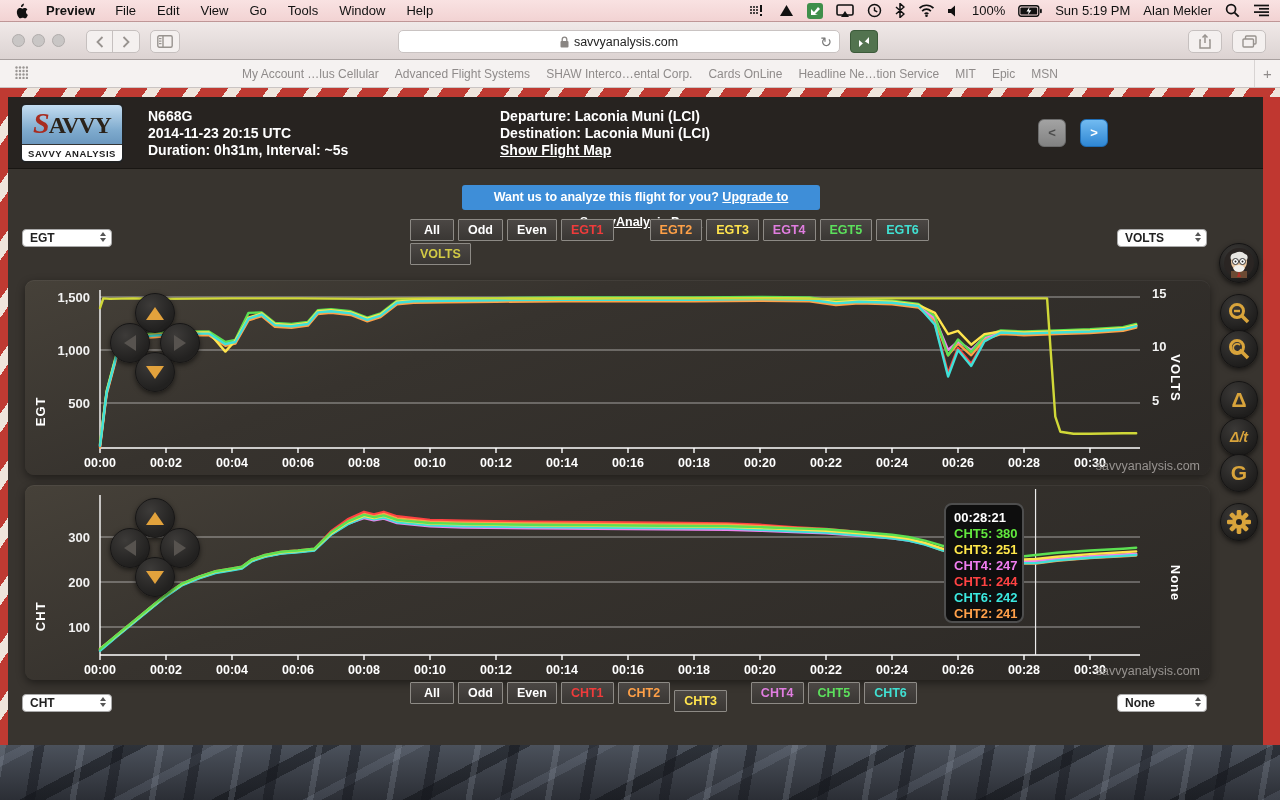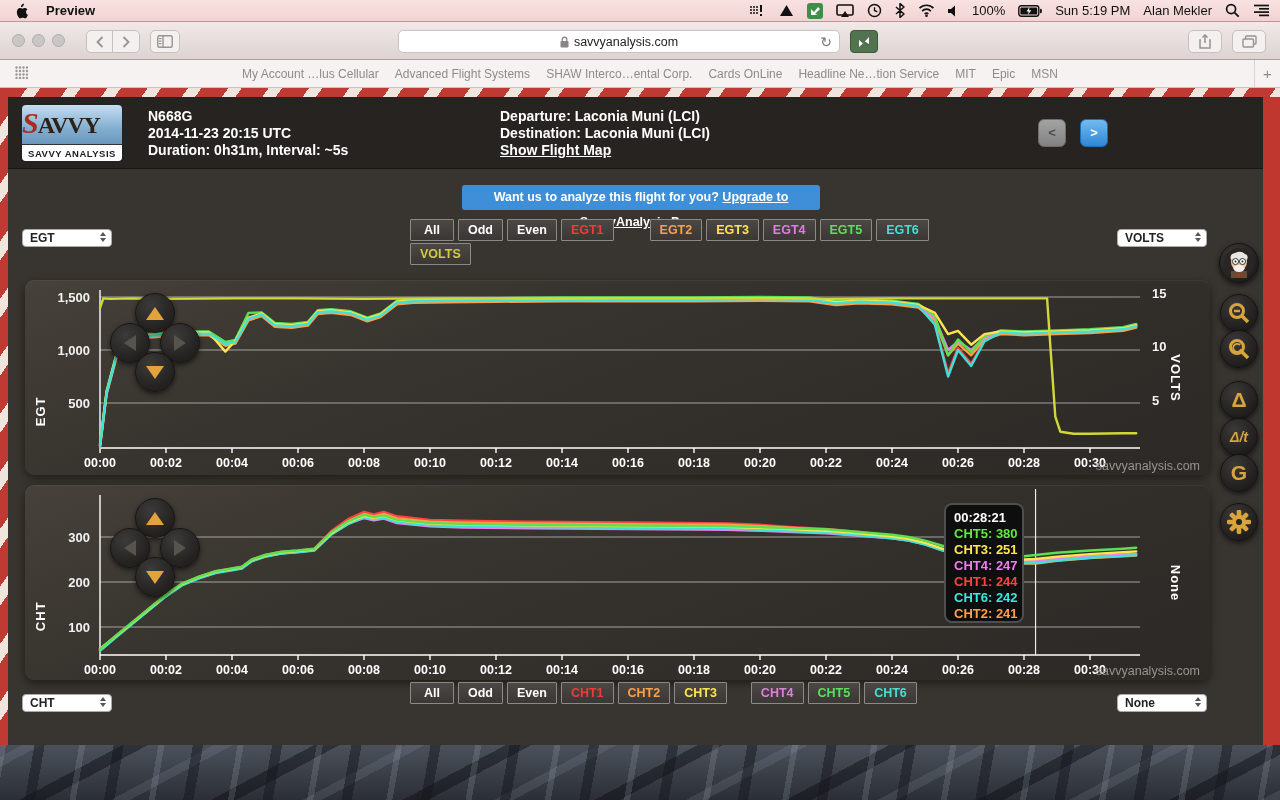--- a/index.html
+++ b/index.html
@@ -54,21 +54,21 @@
   
   #webview { position:absolute; left:0; top:88px; width:1280px; height:657px;
     background:repeating-linear-gradient(125deg,#bf3a32 0 22px,#efe5dc 22px 33px); }
   #rightredband { position:absolute; right:0; top:9px; width:17px; bottom:0; background:#c03730; }
   #sitewrap { position:absolute; left:8px; top:9px; width:1255px; height:648px; background:#38342f; }
 
   
   #siteheader { position:absolute; left:0; top:0; width:100%; height:72px; background:#272320; border-bottom:1px solid #191613; }
   #logo { position:absolute; left:12px; top:6px; width:104px; height:60px; border-radius:6px; overflow:hidden;
     background:linear-gradient(180deg,#c4ddf1 0%,#7fabce 45%,#527fab 100%); border:2px solid #222; }
-  #logo .word { font-weight:bold; font-size:24px; letter-spacing:-1px; color:#2b2219; line-height:36px; font-family:"Liberation Serif",serif; }
+  #logo .word { text-align:center; font-weight:bold; font-size:24px; letter-spacing:-1px; color:#2b2219; line-height:36px; font-family:"Liberation Serif",serif; }
   #logo .word .s-red { color:#a82c20; font-size:30px; font-style:italic; }
   #logo .sub { position:absolute; left:0; right:0; bottom:0; height:17px; background:#fff; border-top:1px solid #333;
     font-size:9.5px; font-weight:bold; letter-spacing:.5px; color:#1c1c1c; text-align:center; line-height:17px; }
   .hdr-text { color:#fff; font-weight:bold; font-size:14px; line-height:17px; }
   #flightinfo { position:absolute; left:140px; top:11px; }
   #routeinfo { position:absolute; left:492px; top:11px; }
   #routeinfo .maplink { text-decoration:underline; cursor:pointer; }
   .navsm { position:absolute; top:22px; width:28px; height:28px; border-radius:6px; text-align:center; line-height:26px;
     font-weight:bold; font-size:13px; }
   #prevbtn { left:1030px; background:linear-gradient(#a3a3a3,#828282); border:1px solid #6c6c6c; color:#4c4c4c; }
@@ -155,20 +155,29 @@
 
 <div id="screen">
 
   <div id="menubar">
     <span class="apple">
       <svg width="14" height="16" viewBox="0 0 17 20">
           <path fill="#111" d="M11.3 3.6c.6-.8 1-1.9.9-3-1 .1-2.1.7-2.8 1.5-.6.7-1.1 1.8-.9 2.9 1.1 0 2.2-.6 2.8-1.4zM14.7 11.2c0-2.1 1.7-3.1 1.8-3.2-1-1.4-2.5-1.6-3-1.7-1.3-.1-2.5.8-3.2.8-.7 0-1.7-.8-2.8-.7-1.4 0-2.8.8-3.5 2.1-1.5 2.6-.4 6.5 1.1 8.6.7 1 1.6 2.2 2.7 2.1 1.1 0 1.5-.7 2.8-.7s1.7.7 2.8.7c1.2 0 1.9-1 2.6-2.1.8-1.2 1.2-2.4 1.2-2.4s-2.4-1-2.5-3.5z"></path>
         </svg>
     </span>
     <span class="appname">Preview</span>
+    <span id="menubar-menus" style="display:flex">
+        <span class="menu-item">File</span>
+        <span class="menu-item">Edit</span>
+        <span class="menu-item">View</span>
+        <span class="menu-item">Go</span>
+        <span class="menu-item">Tools</span>
+        <span class="menu-item">Window</span>
+        <span class="menu-item">Help</span>
+      </span>
     <span class="spacer"></span>
     <span class="statusicons">
       <svg width="17" height="15" viewBox="0 0 17 15">
           <g fill="#111">
             <circle cx="2" cy="4" r="1"></circle>
             <circle cx="5" cy="4" r="1"></circle>
             <circle cx="8" cy="4" r="1"></circle>
             <circle cx="2" cy="7" r="1"></circle>
             <circle cx="5" cy="7" r="1"></circle>
             <circle cx="8" cy="7" r="1"></circle>
@@ -529,21 +538,21 @@
         </div>
         <div class="watermark">savvyanalysis.com</div>
       </div>
 
       <div class="filter-row" id="filters-bottom">
           <div class="fbtn" style="color: rgb(255, 255, 255);">All</div>
           <div class="fbtn" style="color: rgb(255, 255, 255);">Odd</div>
           <div class="fbtn" style="color: rgb(255, 255, 255);">Even</div>
           <div class="fbtn" style="color: rgb(239, 59, 59);">CHT1</div>
           <div class="fbtn" style="color: rgb(255, 160, 71);">CHT2</div>
-          <div class="fbtn" style="color: rgb(255, 228, 77);">CHT3</div>
+          <div class="fbtn" style="color: rgb(255, 228, 77); margin-top: 8px;">CHT3</div>
           <div class="fbtn" style="color: rgb(224, 125, 224); margin-left: 20px;">CHT4</div>
           <div class="fbtn" style="color: rgb(92, 224, 92);">CHT5</div>
           <div class="fbtn" style="color: rgb(64, 224, 210);">CHT6</div>
         </div>
 
       <div class="mac-select" id="sel-cht">
         <span>CHT</span><span class="sel-arrows">
             <i class="up"></i>
             <i class="dn"></i>
           </span>

